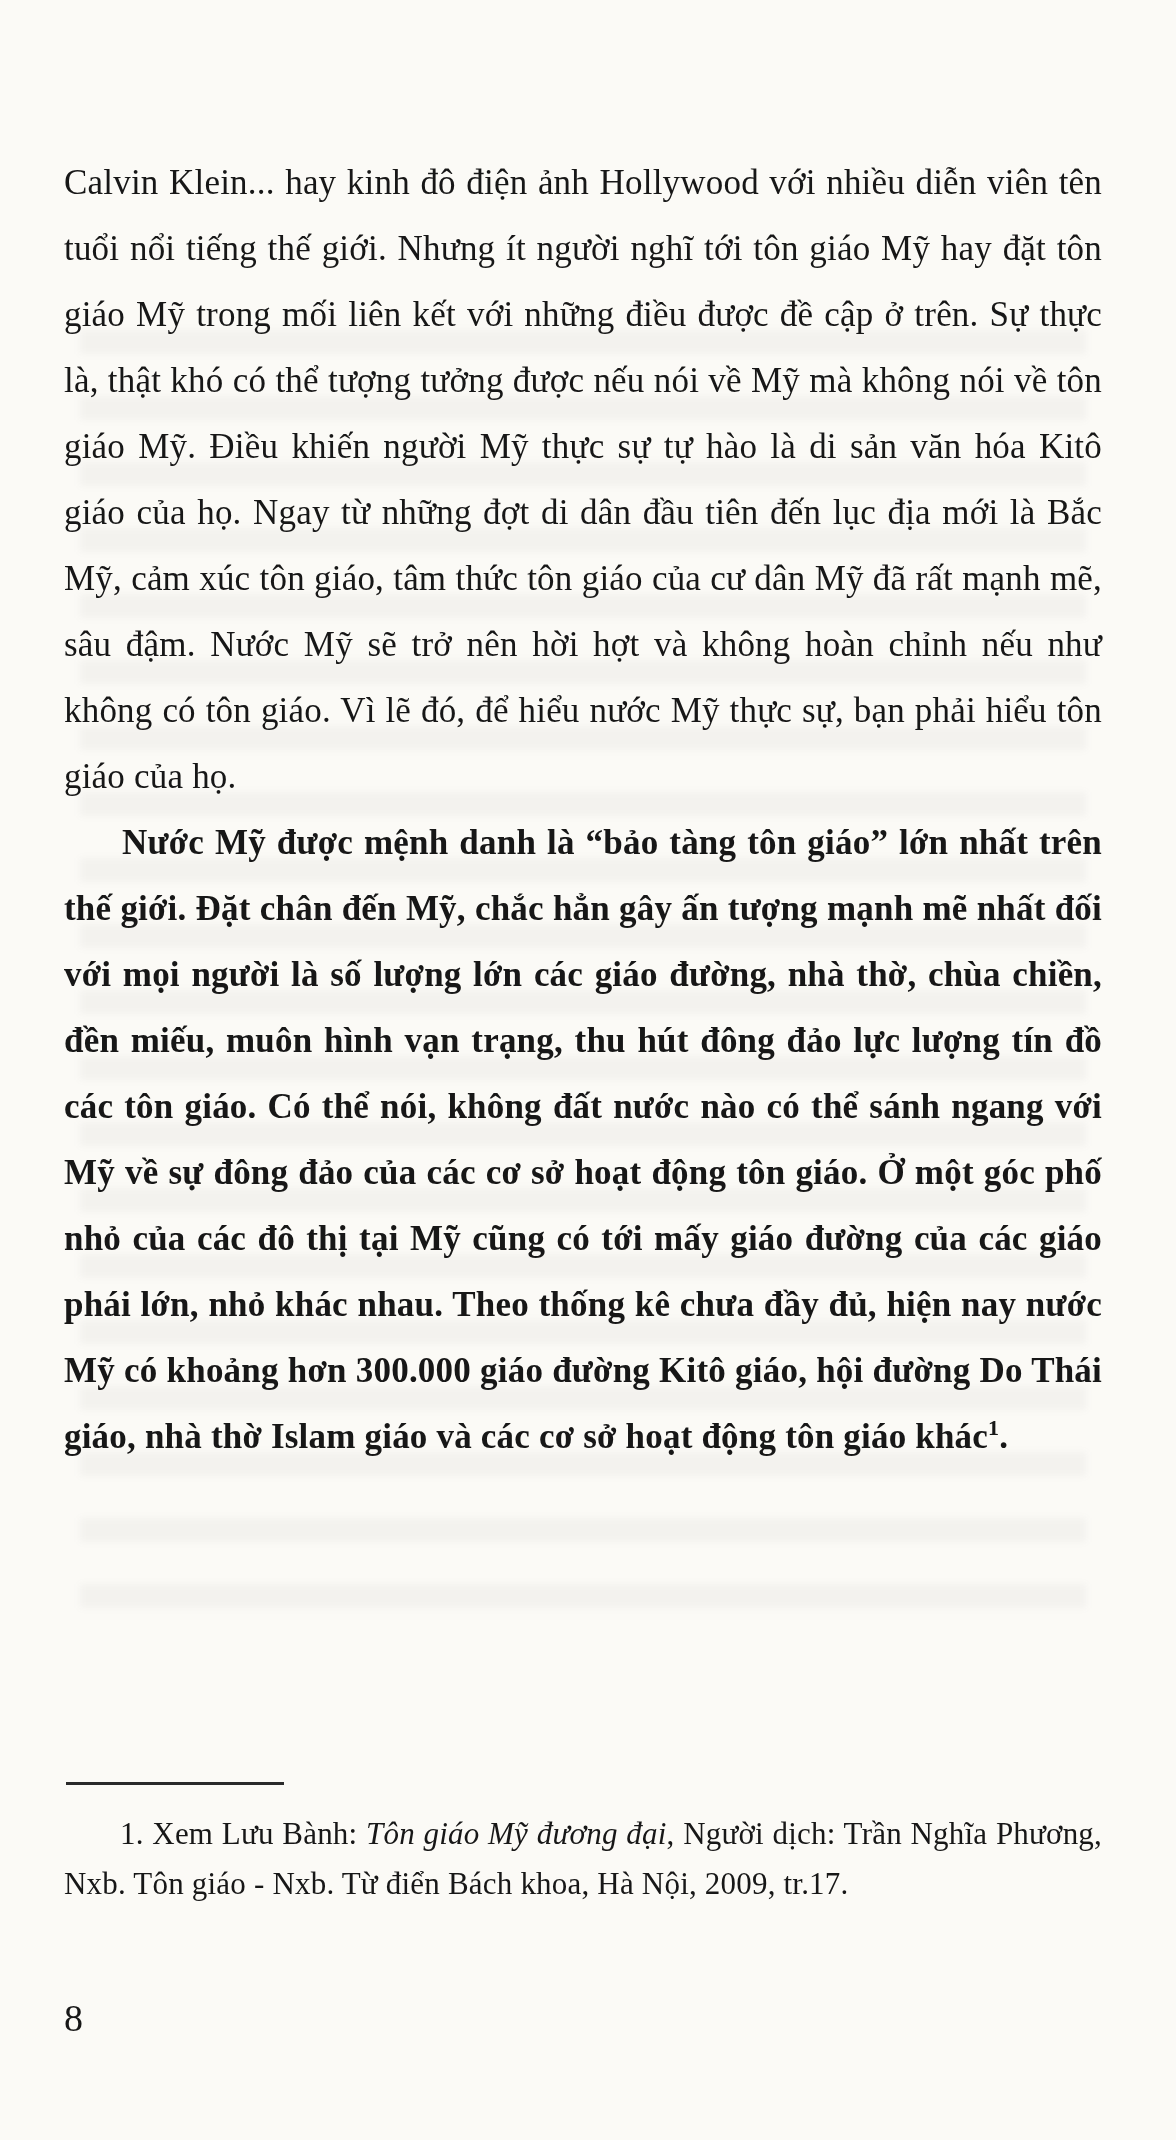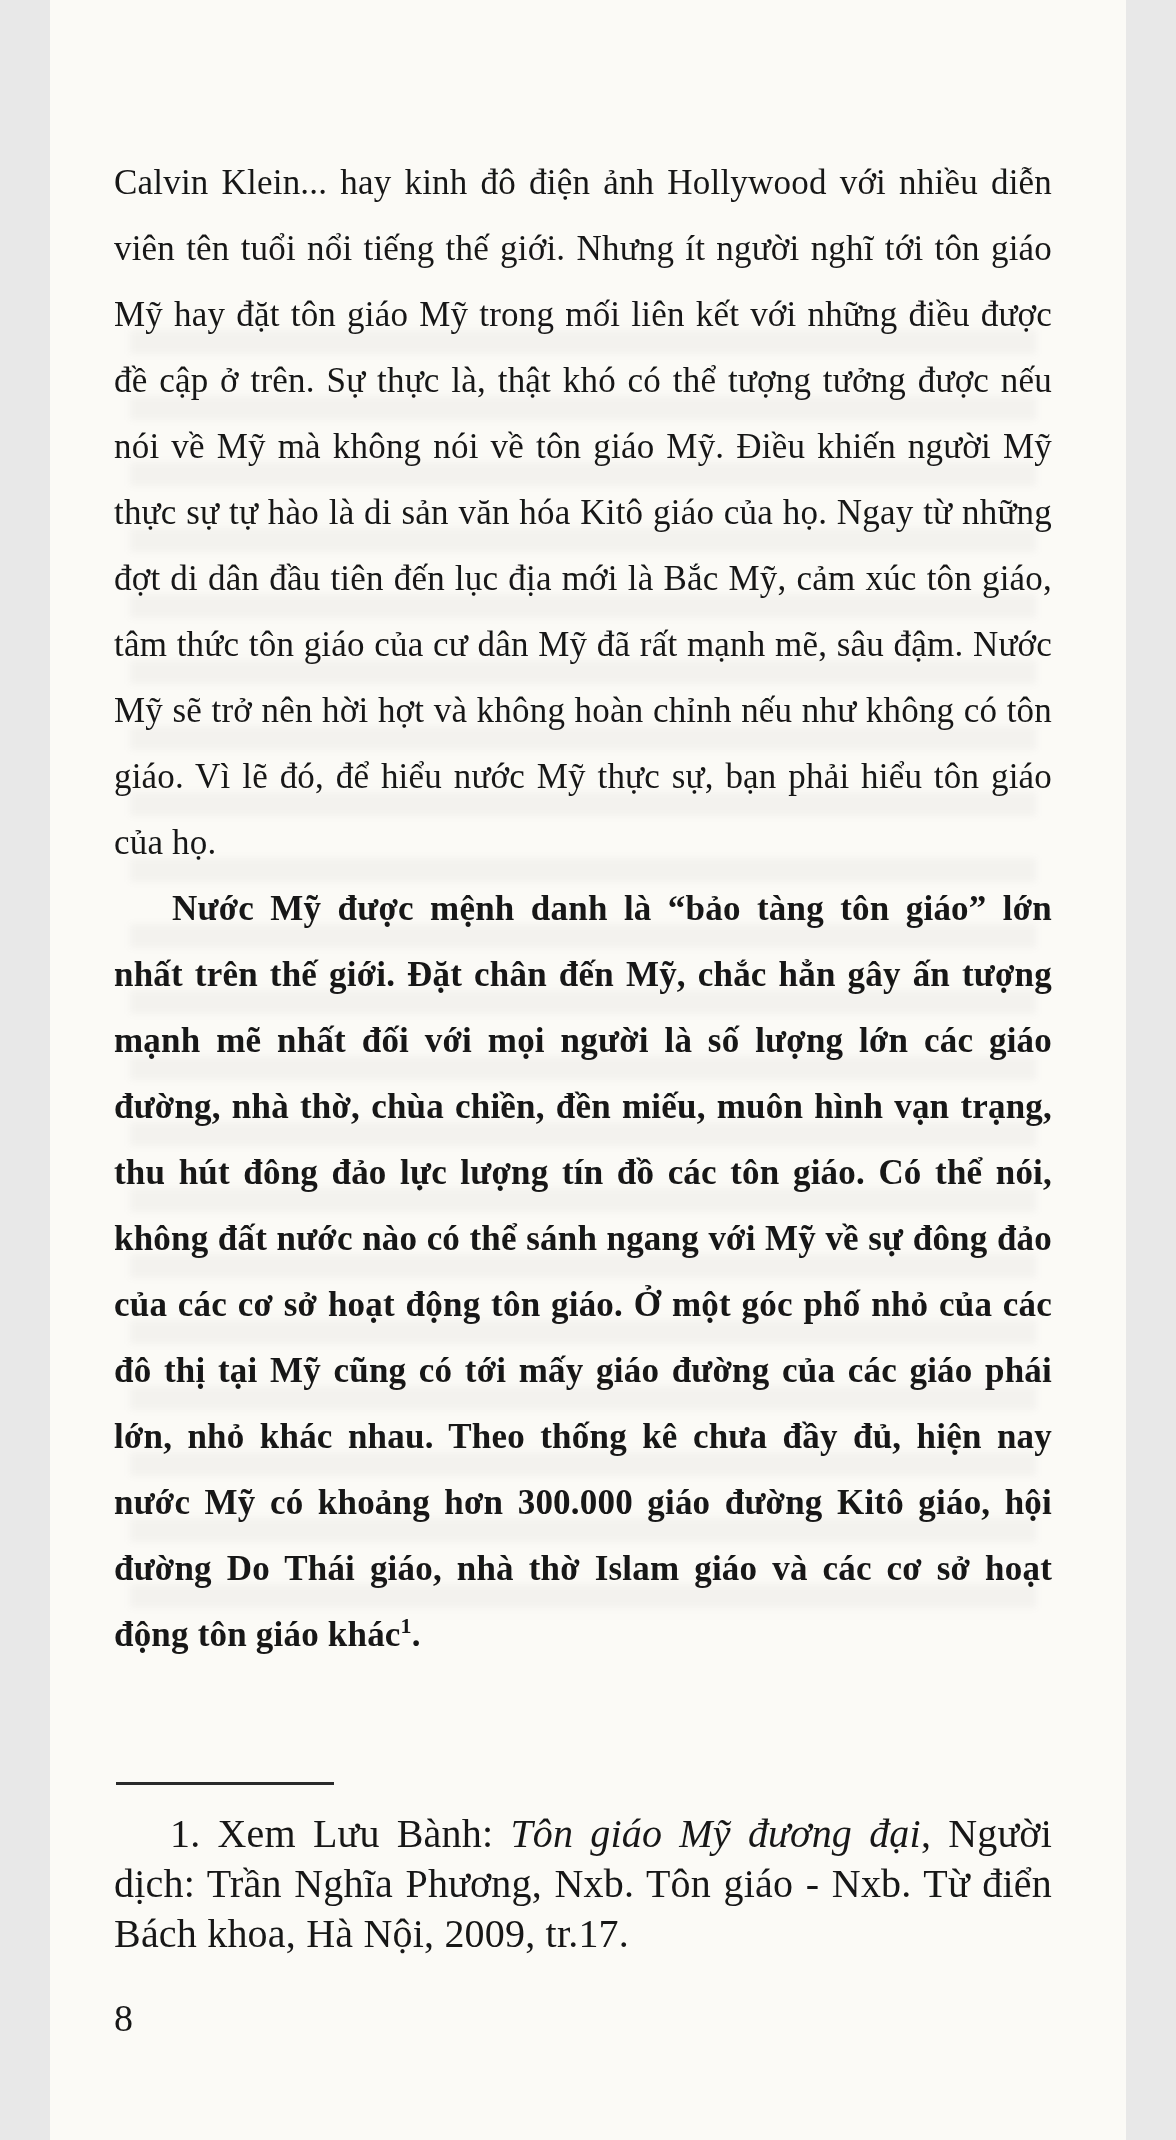--- a/index.html
+++ b/index.html
@@ -1,19 +1,19 @@
 <!DOCTYPE html>
 <html><head>
 <meta charset="utf-8">
 <style>
   html, body { margin: 0; padding: 0; background: #e8e8e8; }
 
   .page {
     position: relative;
-    width: 1076px;
+    width: 1176px;
     height: 2140px;
     margin: 0 auto;
     background: #fbfaf6;
     overflow: hidden;
     font-family: "Liberation Serif", "DejaVu Serif", serif;
     color: #171717;
   }
 
   
   .bleed-overlay {
@@ -60,21 +60,21 @@
 
   .fn-rule {
     width: 218px;
     height: 3px;
     background: #2a2a2a;
     margin: 0 0 24px 2px;
   }
 
   .footnote {
     margin: 0;
-    font-size: 40px;
+    font-size: 31px;
     line-height: 50px;
     text-align: justify;
     text-indent: 56px;
     letter-spacing: 0.2px;
   }
 
   .page-number {
     position: absolute;
     left: 64px;
     top: 1998px;

